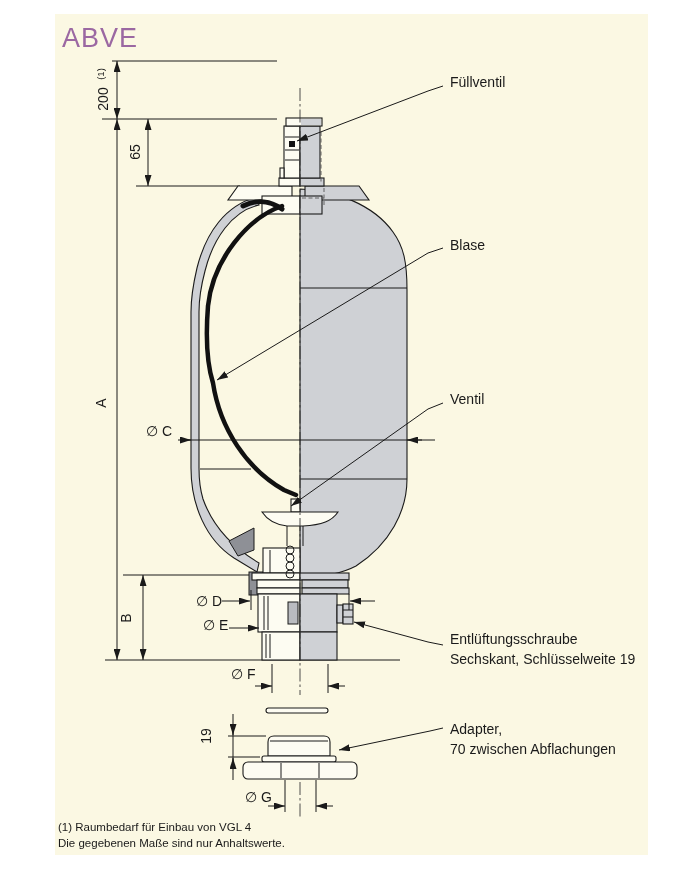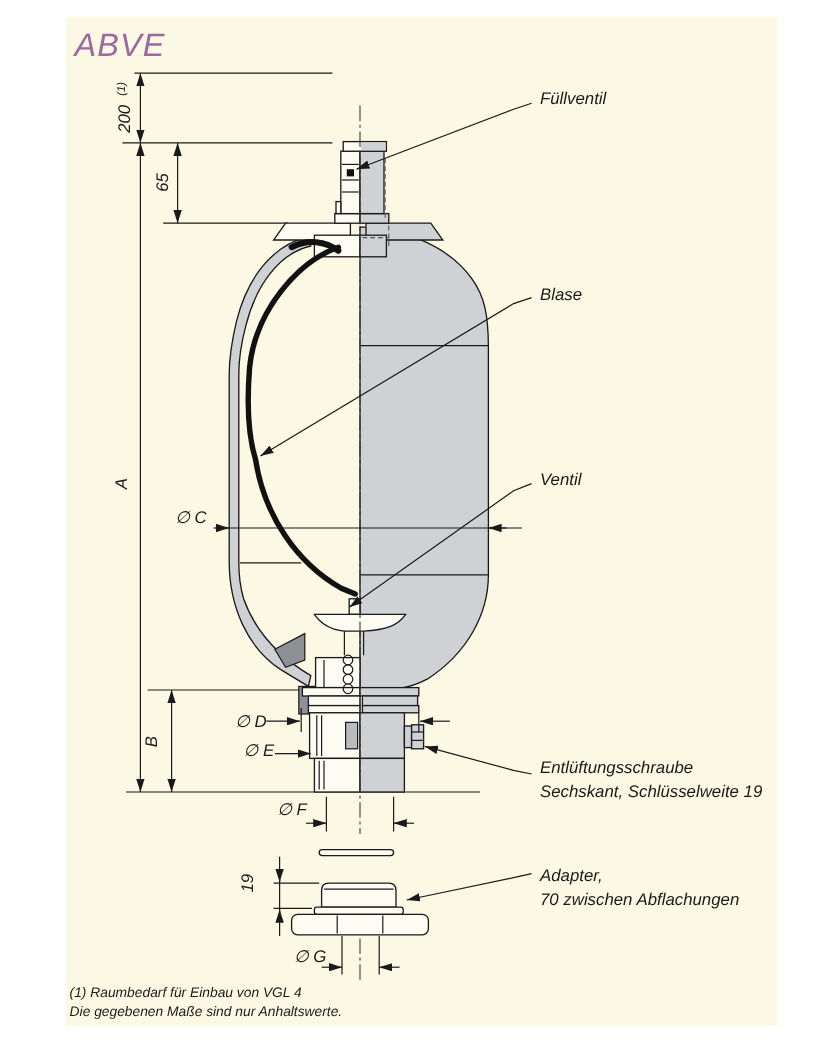--- a/index.html
+++ b/index.html
@@ -1,17 +1,17 @@
 <!DOCTYPE html>
 <html><head>
 <meta charset="utf-8">
 <style>
   html,body{margin:0;padding:0;background:#ffffff;}
   #stage{position:relative;width:700px;height:869px;background:#ffffff;overflow:hidden;
-         font-family:"Liberation Sans", sans-serif;font-style:italic;}
+         font-family:"Liberation Sans", sans-serif;}
   svg{display:block;}
   text{font-family:"Liberation Sans", sans-serif;fill:#1a1a1a;}
   .title-text{font-size:27px;fill:#9b68a2;letter-spacing:1px;}
   .lbl{font-size:14px;}
   .dim{font-size:14px;}
   .sup{font-size:9.5px;}
   .foot{font-size:11.5px;}
   .ln{stroke:#1a1a1a;stroke-width:1;fill:none;}
   .grayfill{fill:#cfd1d5;stroke:#1a1a1a;stroke-width:1.1;}
   .whitefill{fill:#fdfcf2;stroke:#1a1a1a;stroke-width:1.1;}

